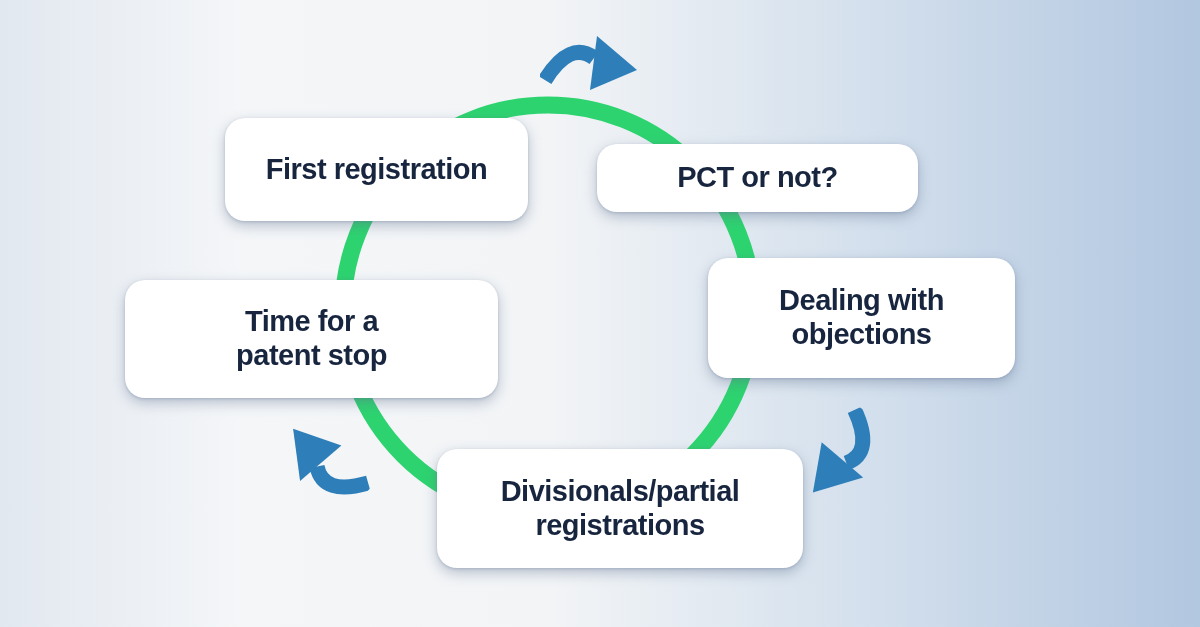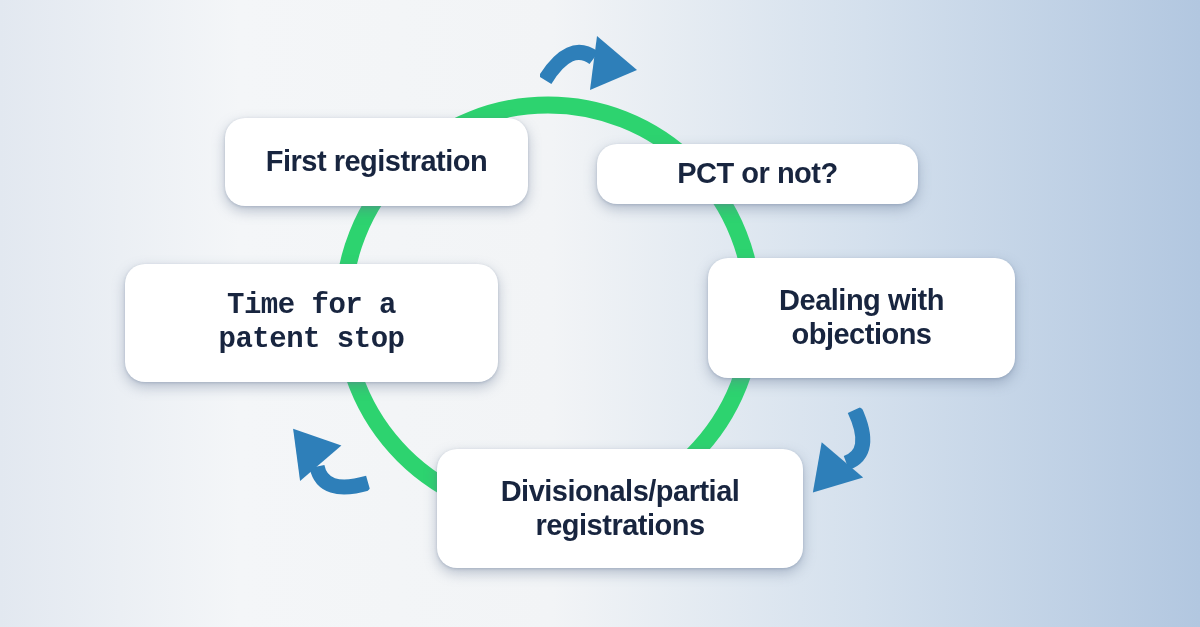--- a/index.html
+++ b/index.html
@@ -41,25 +41,25 @@
   }
   .step span {
     color: var(--text-navy, #18253F);
     font-weight: bold;
     font-size: 29px;
     line-height: 1.17;
     letter-spacing: -0.5px;
     white-space: pre-line;
   }
 
-  .box-first       { left: 225px; top: 118px; width: 303px; height: 88px; }
-  .box-pct         { left: 597px; top: 144px; width: 321px; height: 60px; }
+  .box-first       { left: 225px; top: 118px; width: 303px; height: 103px; }
+  .box-pct         { left: 597px; top: 144px; width: 321px; height: 68px; }
   .box-dealing     { left: 708px; top: 258px; width: 307px; height: 120px; justify-content: center; }
   .box-divisionals { left: 437px; top: 449px; width: 366px; height: 119px; border-radius: 20px; }
-  .box-time        { left: 125px; top: 264px; width: 373px; height: 118px; font-family: Liberation Mono, monospace; }
+  .box-time        { left: 125px; top: 280px; width: 373px; height: 118px; }
 </style>
 </head>
 <body>
 
 <div class="canvas">
 
   <svg class="layer" width="1200" height="627" viewBox="0 0 1200 627" aria-hidden="true">
     <circle cx="548" cy="310" r="205" fill="none" stroke="var(--circle-green, #2DD36F)" stroke-width="17"></circle>
   </svg>
 

